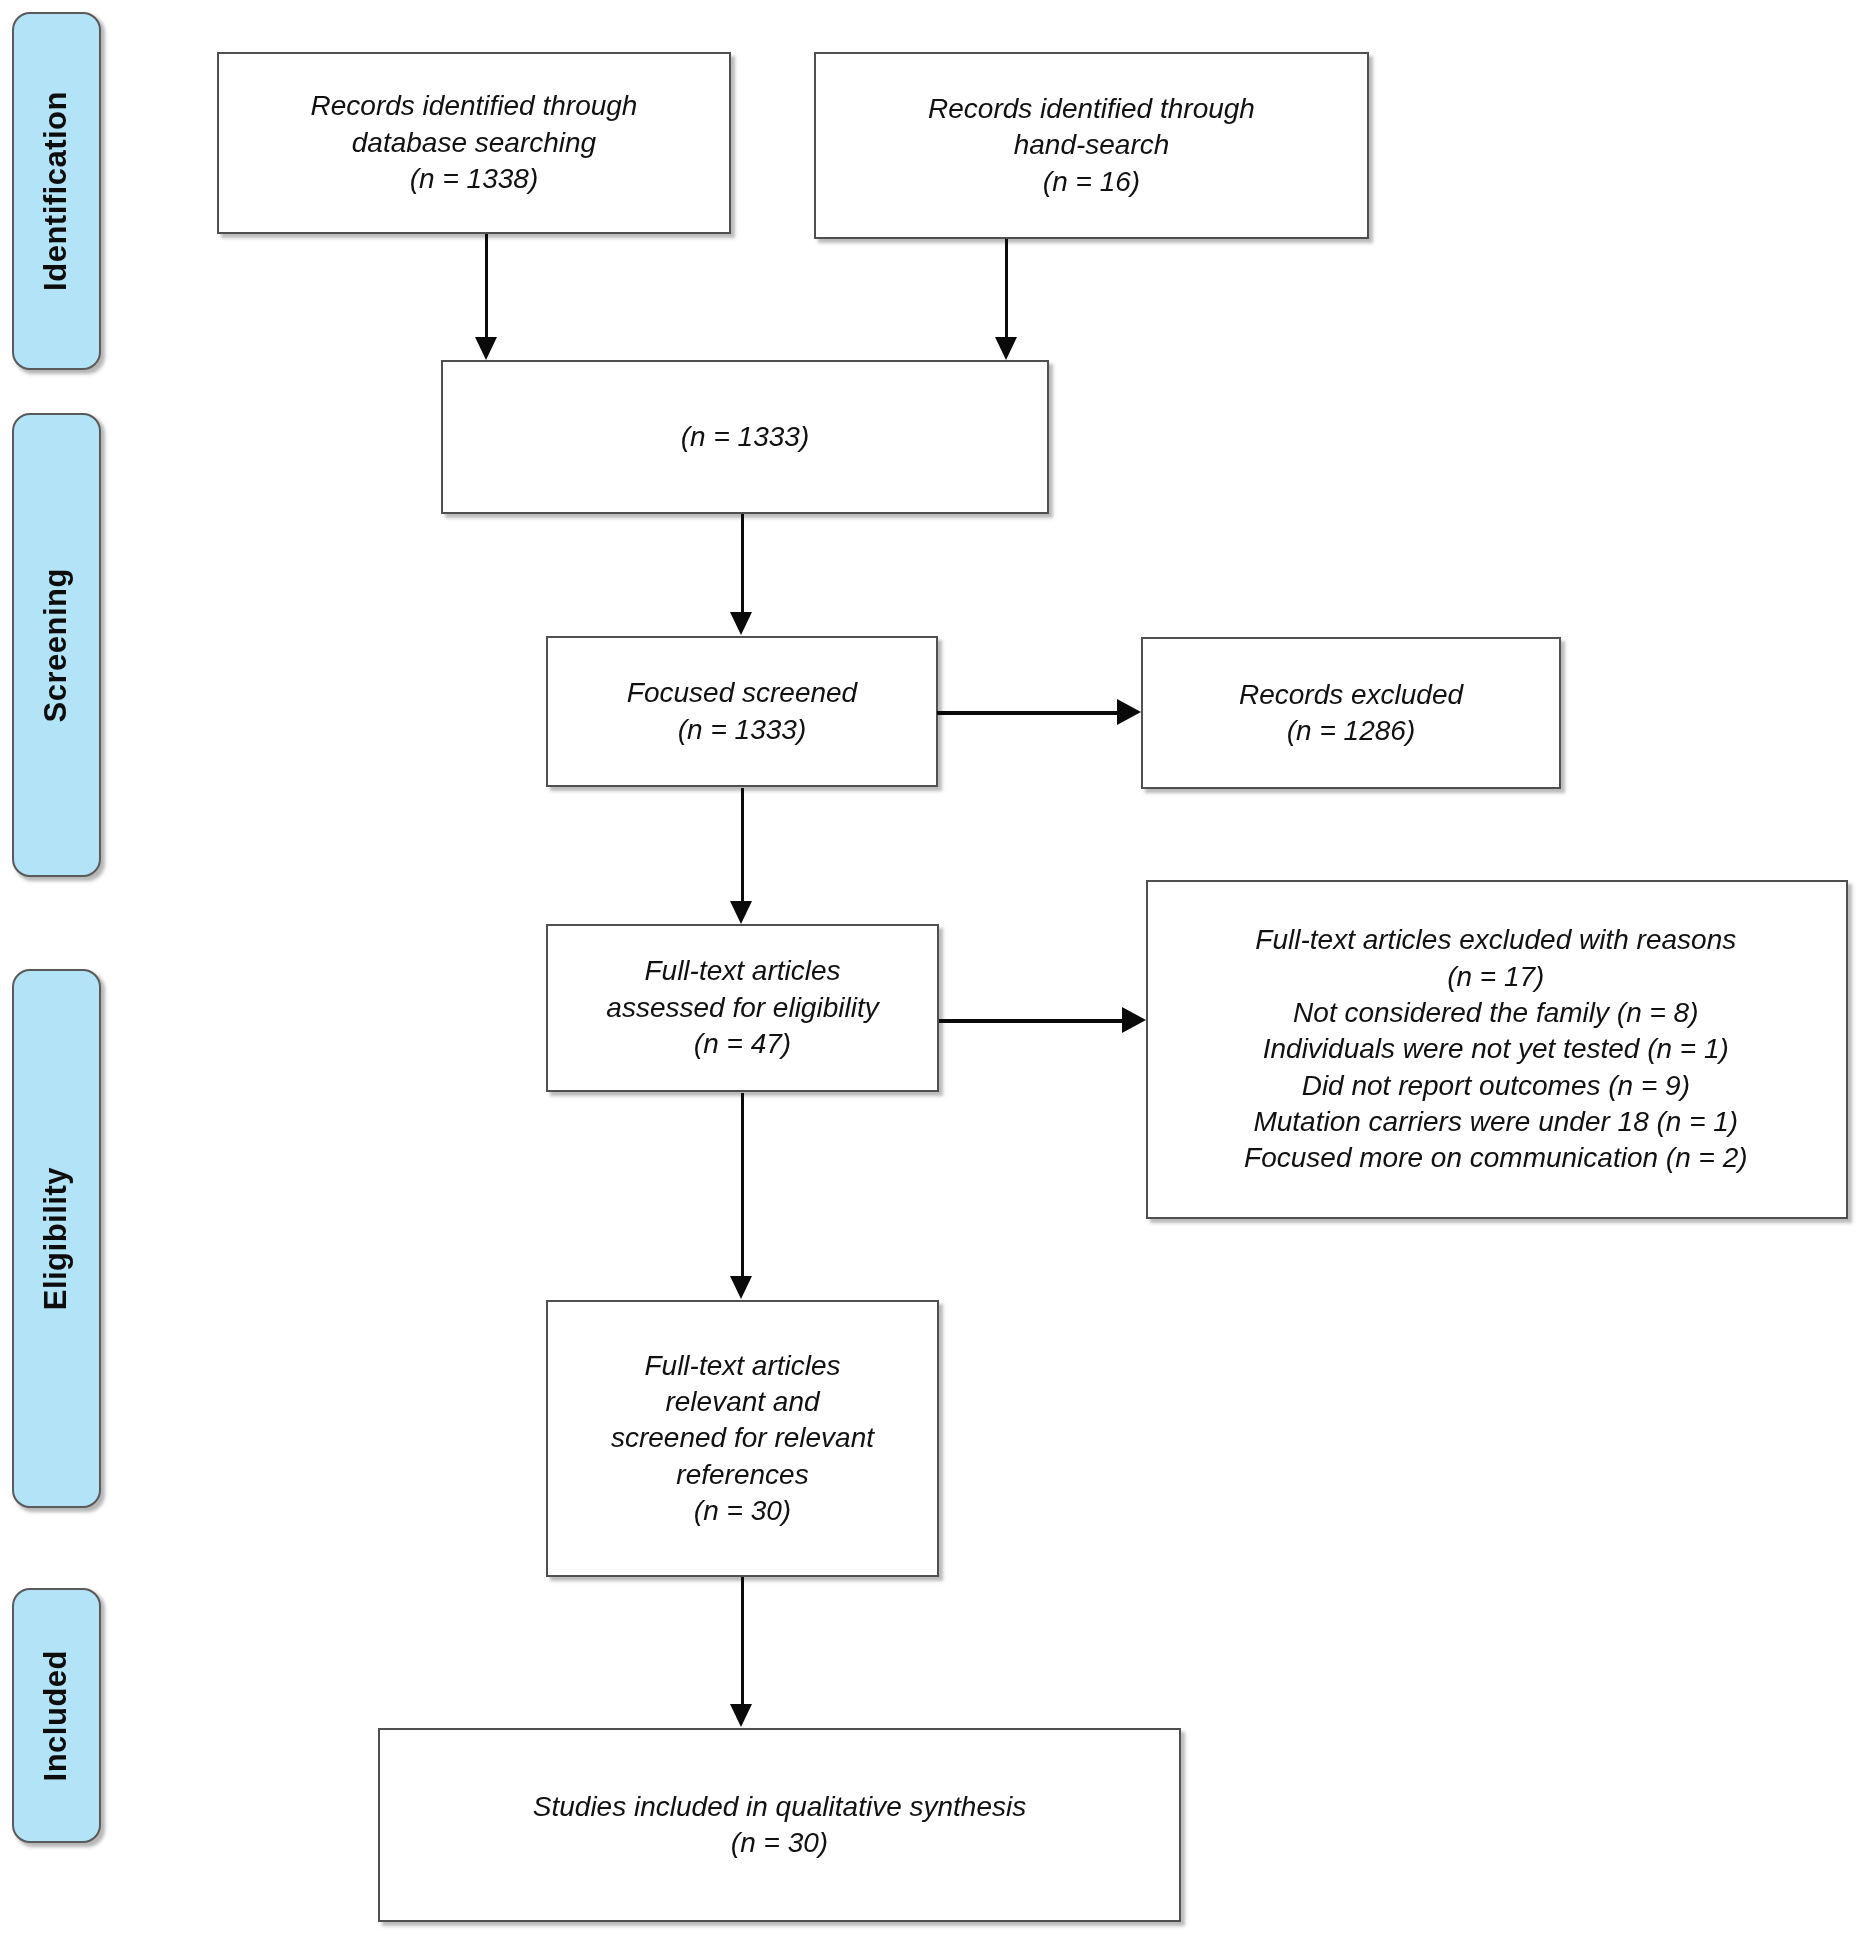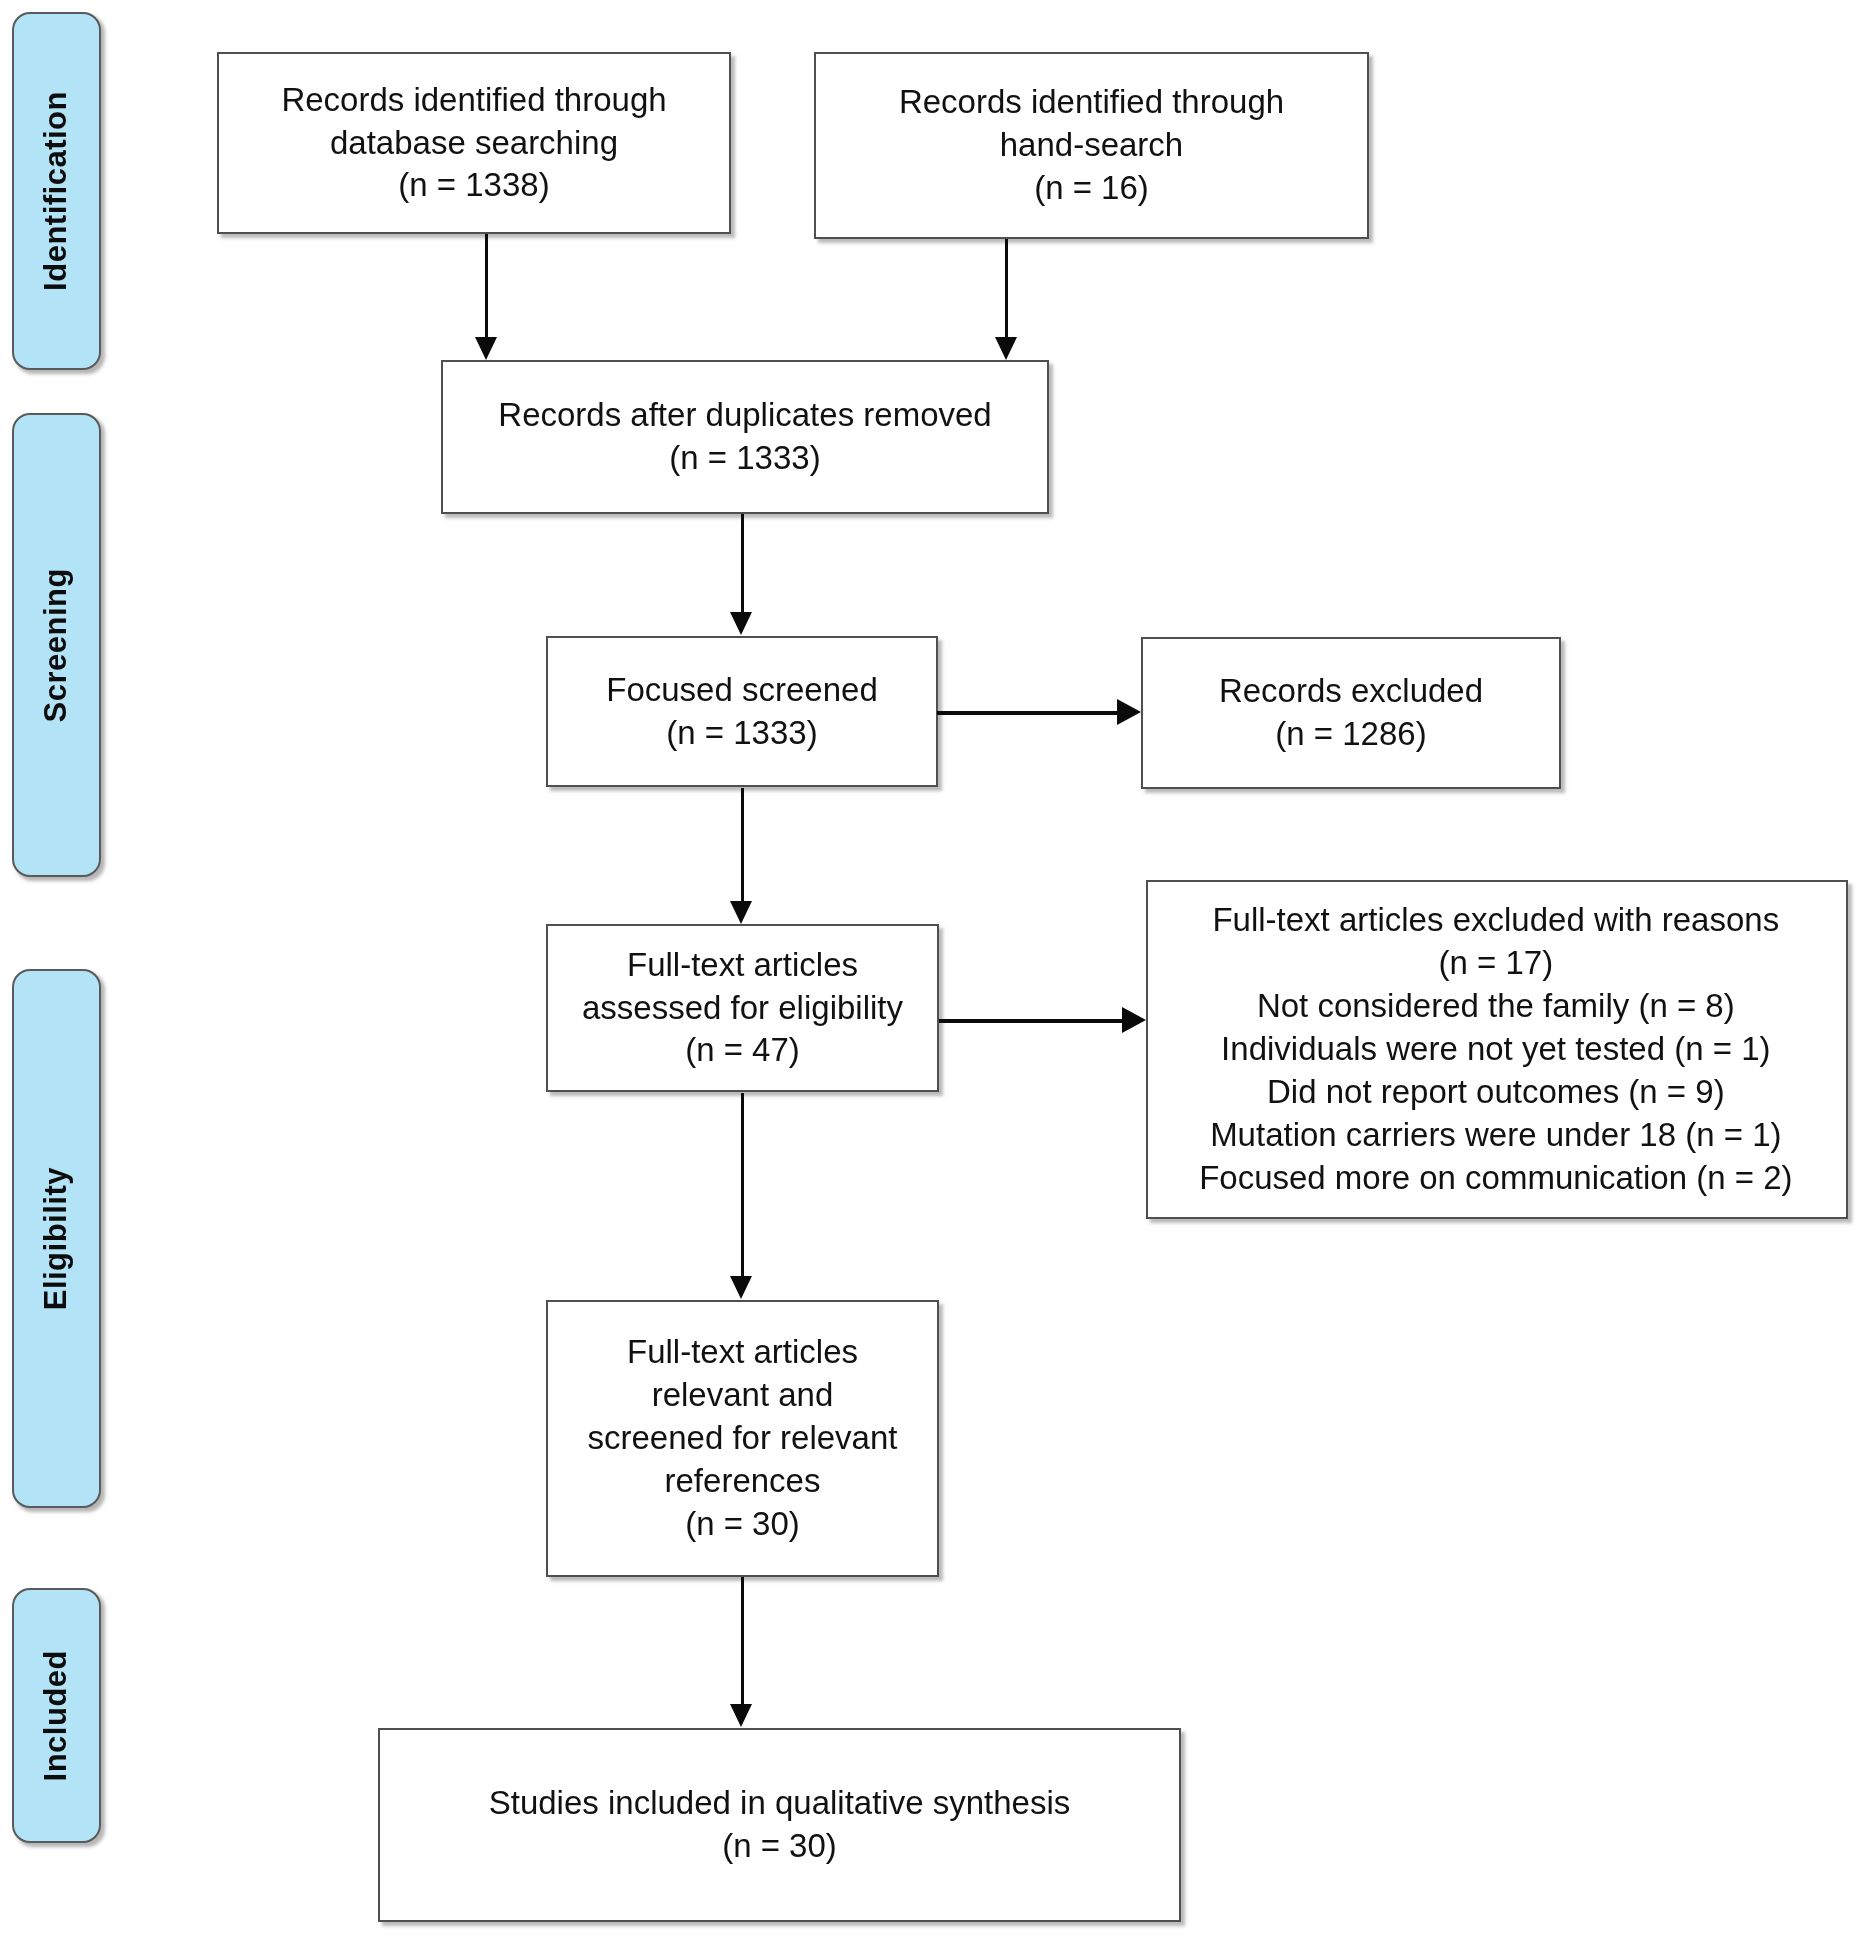--- a/index.html
+++ b/index.html
@@ -32,24 +32,25 @@
     background:#ffffff;
     border:2.1px solid #4f4f4f;
     box-shadow:3.7px 3.7px 3.1px rgba(120,120,120,.5);
     display:flex;flex-direction:column;
     align-items:center;justify-content:center;
     text-align:center;
     padding:5.2px 9.4px;
     box-sizing:border-box;
   }
   .flow-box .line{
-    font-size:33px;
+    font-size:28px;
     line-height:1.30;
     color:#111;
     white-space:nowrap;
+    font-style:italic;
   }
 
   
   .conn{position:absolute;}
   .vline{position:absolute;width:2.6px;background:#0a0a0a;}
   .hline{position:absolute;height:3.7px;background:#0a0a0a;}
   .arrow-down{
     position:absolute;width:0;height:0;
     border-left:11.5px solid transparent;
     border-right:11.5px solid transparent;
@@ -89,21 +90,20 @@
     <div class="line">(n = 1338)</div>
   </div>
 
   <div class="flow-box" style="left:814px;top:52px;width:555px;height:187px;">
     <div class="line">Records identified through</div>
     <div class="line">hand-search</div>
     <div class="line">(n = 16)</div>
   </div>
 
   <div class="flow-box" style="left:441px;top:360px;width:608px;height:154px;">
-    <div class="line">Records after duplicates removed</div>
     <div class="line">(n = 1333)</div>
   </div>
 
   <div class="flow-box" style="left:546px;top:636px;width:392px;height:151px;">
     <div class="line">Focused screened</div>
     <div class="line">(n = 1333)</div>
   </div>
 
   <div class="flow-box" style="left:1141px;top:637px;width:420px;height:152px;text-align:right;">
     <div class="line">Records excluded</div>

